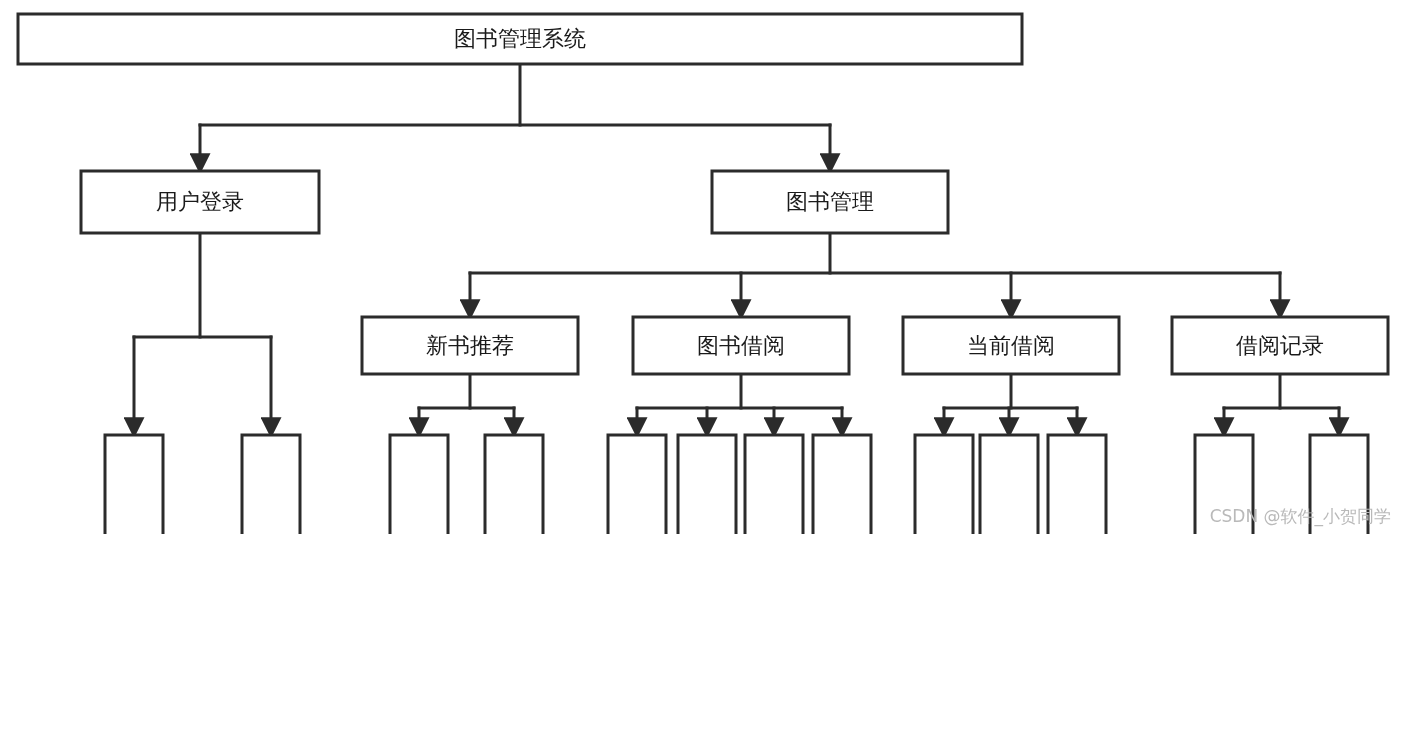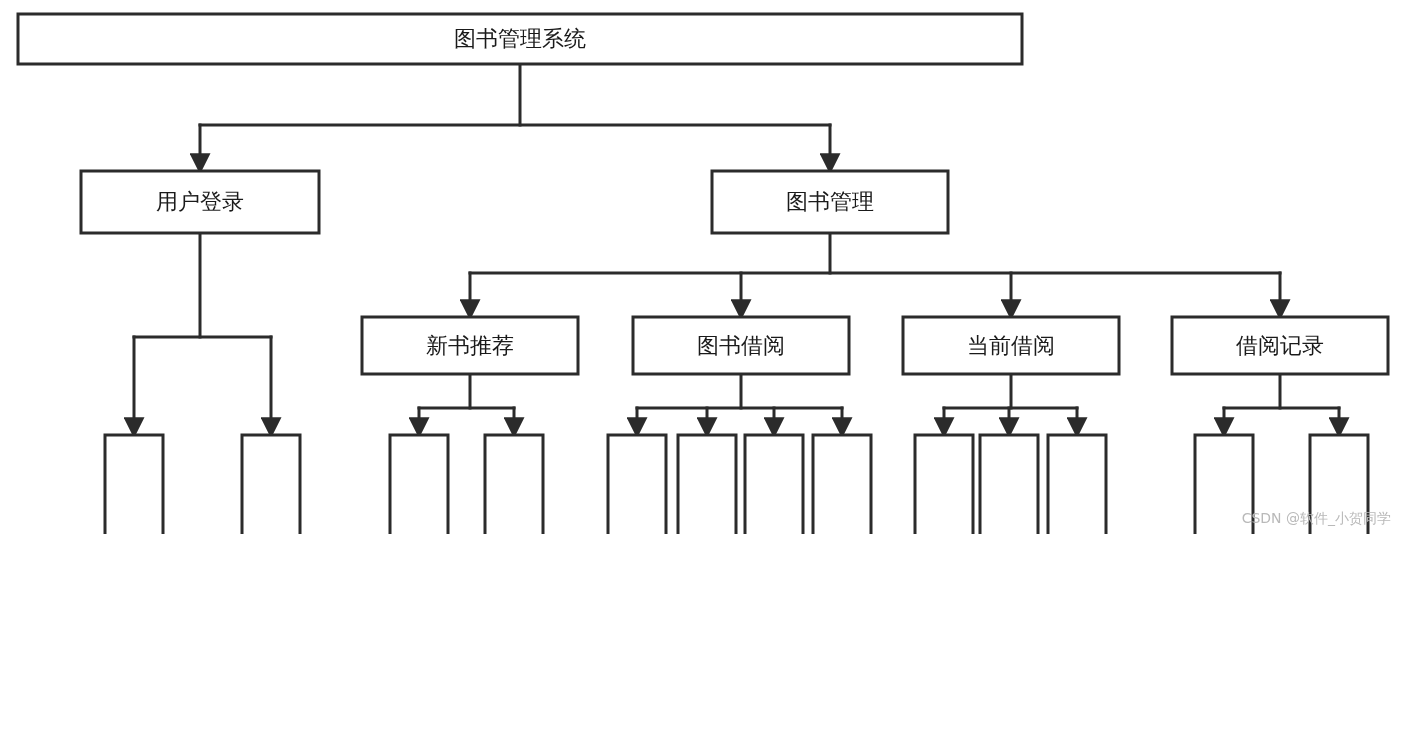--- a/index.html
+++ b/index.html
@@ -52,21 +52,21 @@
     align-items: flex-start;
     justify-content: center;
     white-space: nowrap;
     user-select: none;
     pointer-events: none;
   }
   .watermark {
     position: absolute;
     right: 14px;
     bottom: 6px;
-    font-size: 14px;
+    font-size: 17px;
     color: #b9b9b9;
     font-family: "DejaVu Sans", "Liberation Sans", sans-serif;
     white-space: nowrap;
     user-select: none;
     margin-left: 40px;
   }
 </style>
 </head>
 <body>
 

